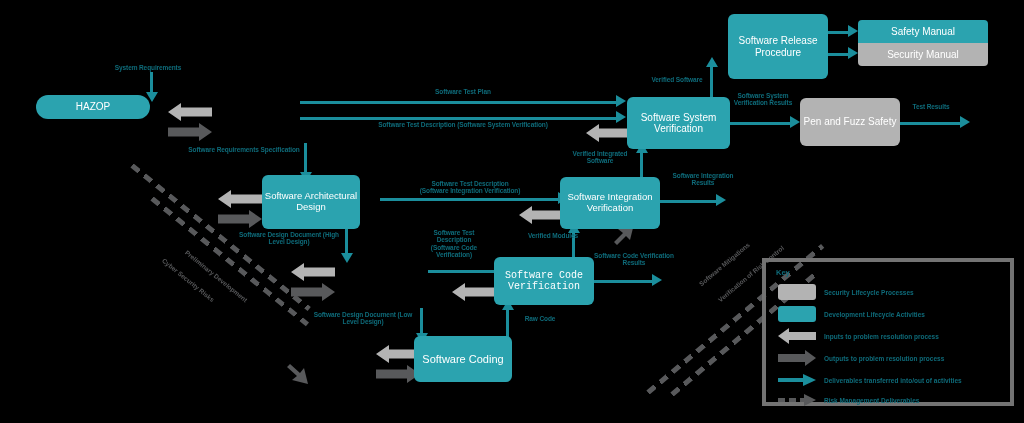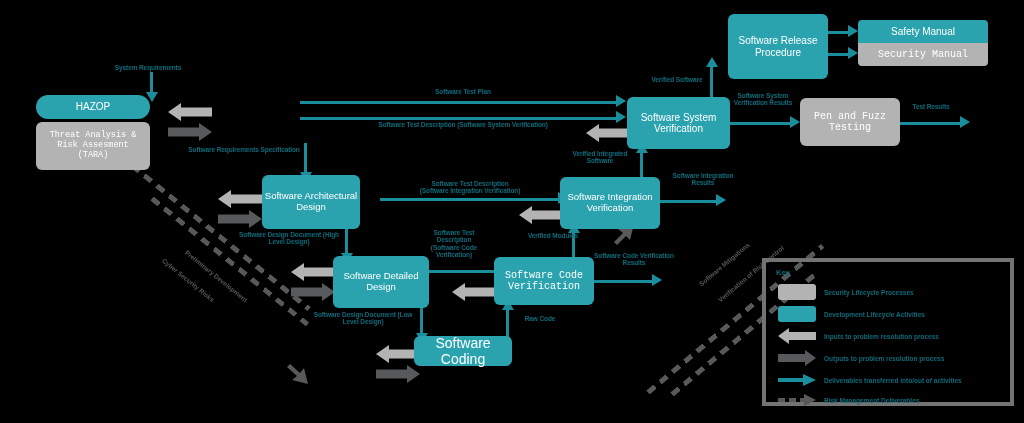--- a/index.html
+++ b/index.html
@@ -2,21 +2,21 @@
 <html><head>
 <meta charset="utf-8">
 <style>
   html,body{margin:0;padding:0;background:#000;}
   #stage{position:relative;width:1024px;height:423px;background:#000;
          font-family:"Liberation Sans", sans-serif;overflow:hidden;}
   .box{position:absolute;box-sizing:border-box;display:flex;align-items:center;
        justify-content:center;text-align:center;border-radius:6px;color:#fff;
        line-height:1.15;}
   .teal{background:#2BA3AF;}
-  .gray{background:#B3B3B3;font-family:Liberation Mono, monospace;}
+  .gray{background:#B3B3B3;}
   .lbl{position:absolute;color:#0E6B7A;font-weight:bold;text-align:center;
        line-height:1.12;letter-spacing:-0.1px;}
   .ln{position:absolute;background:#1B8E9C;}
   .hline{height:3px;}
   .vline{width:3px;}
   
   .ah-r{position:absolute;width:0;height:0;border-top:6px solid transparent;
         border-bottom:6px solid transparent;border-left:10px solid #1B8E9C;}
   .ah-u{position:absolute;width:0;height:0;border-left:6px solid transparent;
         border-right:6px solid transparent;border-bottom:10px solid #1B8E9C;}
@@ -226,34 +226,28 @@
   <div class="lbl" style="left:726px;top:92px;width:74px;font-size:6.5px;">
     <span>Software System Verification Results</span>
   </div>
 
   <div class="lbl" style="left:898px;top:103px;width:66px;font-size:6.5px;">Test Results</div>
 
   <div class="box teal" style="left:36px;top:95px;width:114px;height:24px;font-size:10px;border-radius:12px;">
     <span>HAZOP</span>
   </div>
 
-  <div class="box gray" style="left:36px;top:122px;width:114px;height:48px;font-size:8.5px;padding:2px 4px;">
-    <span>Threat Analysis &amp; Risk Assesment (TARA)</span>
-  </div>
 
 
   <div class="box teal" style="left:262px;top:175px;width:98px;height:54px;font-size:9.5px;">
     <span>Software Architectural Design</span>
   </div>
 
-  <div class="box teal" style="left:333px;top:256px;width:96px;height:52px;font-size:9.5px;">
-    <span>Software Detailed Design</span>
-  </div>
-
-  <div class="box teal" style="left:414px;top:336px;width:98px;height:30px;font-size:14px;">
+
+  <div class="box teal" style="left:414px;top:336px;width:98px;height:46px;font-size:11px;">
     <span>Software Coding</span>
   </div>
 
   <div class="box teal" style="left:494px;top:257px;width:100px;height:48px;font-size:10px;font-family:Liberation Mono, monospace;">
     <span>Software Code Verification</span>
   </div>
 
   <div class="box teal" style="left:560px;top:177px;width:100px;height:52px;font-size:9.5px;">
     <span>Software Integration Verification</span>
   </div>
@@ -268,21 +262,21 @@
 
   <div class="box teal" style="left:858px;top:20px;width:130px;height:23px;font-size:10px;border-radius:4px 4px 0 0;">
     <span>Safety Manual</span>
   </div>
 
   <div class="box gray" style="left:858px;top:43px;width:130px;height:23px;font-size:10px;border-radius:0 0 4px 4px;">
     <span>Security Manual</span>
   </div>
 
   <div class="box gray" style="left:800px;top:98px;width:100px;height:48px;font-size:10px;">
-    <span>Pen and Fuzz Testing</span>
+    <span>Pen and Fuzz Safety</span>
   </div>
 
   <div id="legend" style="left:762px;top:258px;width:252px;height:148px;">
     <div style="position:absolute;left:10px;top:6px;color:#0E6B7A;font-weight:bold;font-size:7.5px;">Key</div>
 
     <div class="lgrow" style="left:12px;top:22px;">
       <div class="sw gray"></div>
       <div class="lgtxt">Security Lifecycle Processes</div>
     </div>
 

